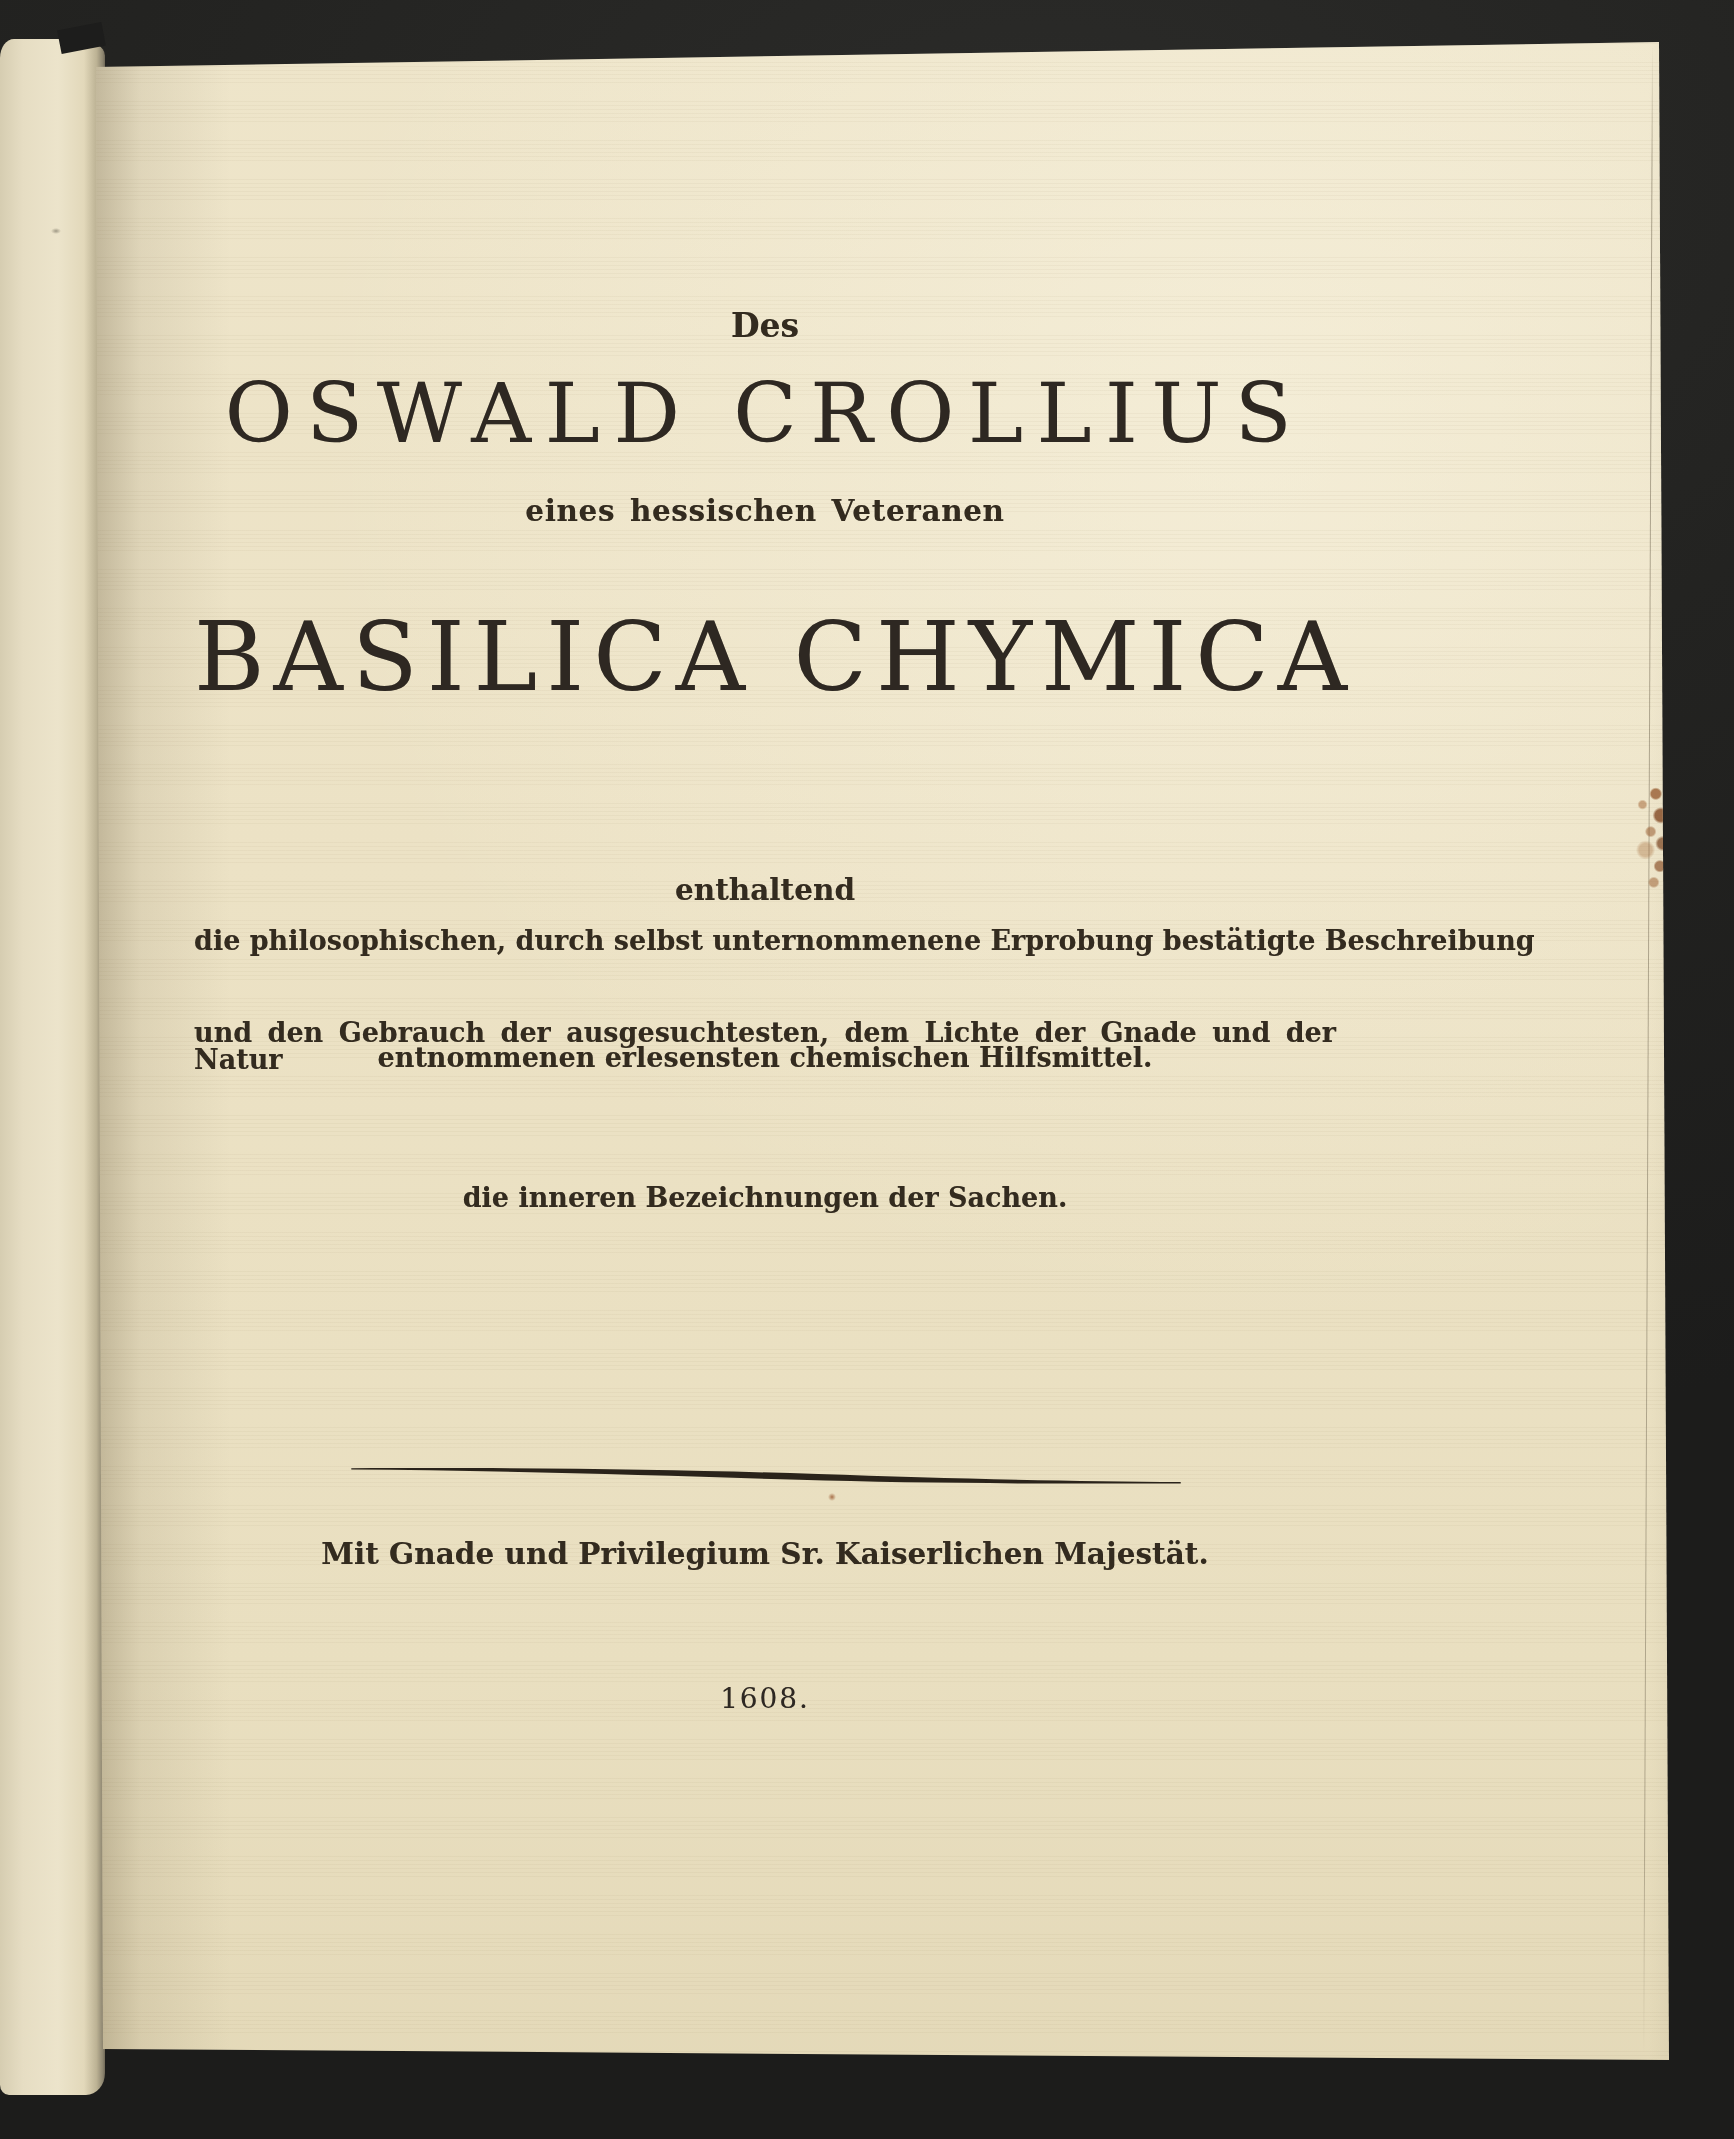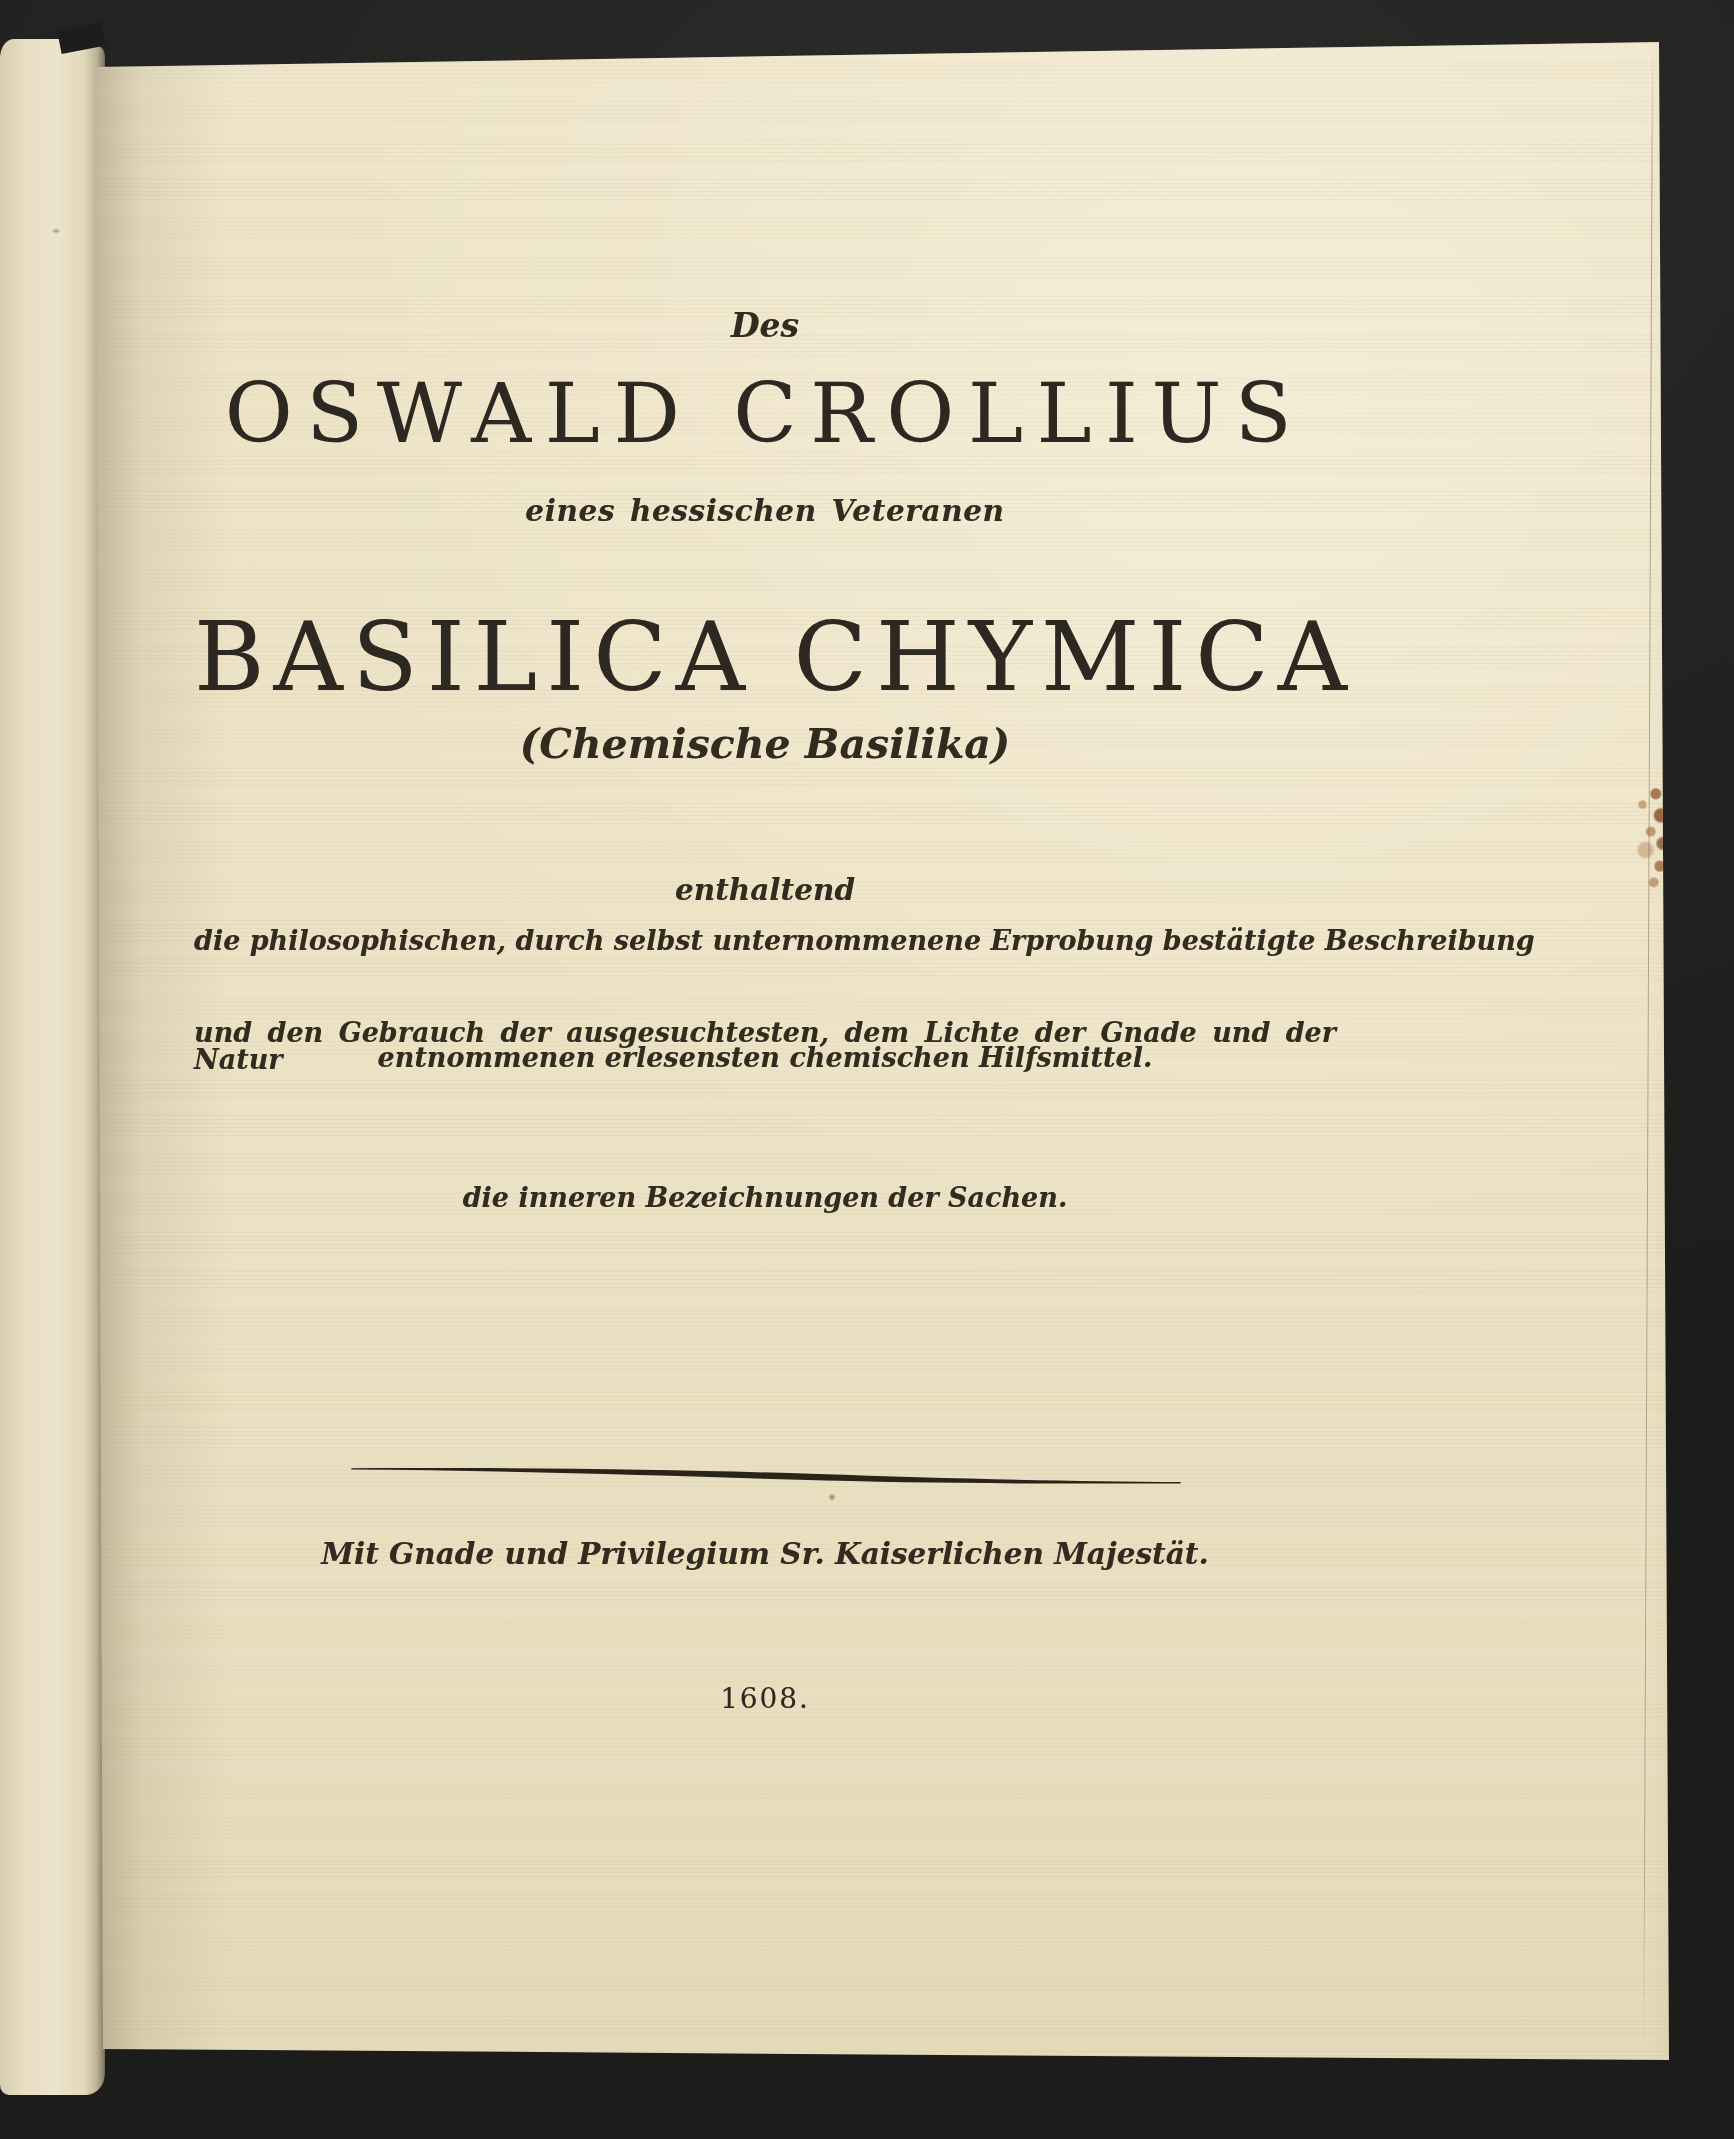--- a/index.html
+++ b/index.html
@@ -68,21 +68,21 @@
   .content{position:absolute;inset:0;}
   .t{
     position:absolute;left:194px;width:1142px;
     color:#332b1f;
     text-shadow:0 0 0.6px rgba(49,40,28,.35);
     line-height:1.0;
   }
   .center{text-align:center;}
   .just{text-align:justify;text-align-last:justify;}
   .nowrap{white-space:nowrap;}
-  .fraktur{font-family:"DejaVu Serif","Liberation Serif",serif;font-style:italic;font-weight:bold;}
+  .fraktur{font-family:"DejaVu Serif","Liberation Serif",serif;font-weight:bold;}
   .antiqua{font-family:"DejaVu Serif","Liberation Serif",serif;font-weight:normal;color:#2e2822;}
   .series   {top:309px;font-size:33px;}
   .author   {top:372px;font-size:83px;letter-spacing:13.5px;}
   .authsub  {top:496px;font-size:29.5px;letter-spacing:0.6px;word-spacing:3.9px;}
   .title    {top:609px;font-size:96px;letter-spacing:9px;}
   .titletr  {top:724px;font-size:41px;}
   .enth     {top:875px;font-size:29.5px;}
   .d1       {top:927px;font-size:27px;}
   .d2       {top:982px;font-size:27px;margin-top:37px;}
   .d3       {top:1044px;font-size:27px;}
@@ -113,21 +113,20 @@
   <div class="content">
 
     <div class="t center fraktur series nowrap">Des</div>
 
     <div class="t center antiqua author nowrap">OSWALD CROLLIUS</div>
 
     <div class="t center fraktur authsub nowrap">eines hessischen Veteranen</div>
 
     <div class="t center antiqua title nowrap">BASILICA CHYMICA</div>
 
-    <div class="t center fraktur titletr nowrap">(Chemische Basilika)</div>
 
     <div class="t just fraktur d1 nowrap">die philosophischen, durch selbst unternommenene Erprobung bestätigte Beschreibung</div>
 
     <div class="t center fraktur enth nowrap">enthaltend</div>
     <div class="t just fraktur d2">und den Gebrauch der ausgesuchtesten, dem Lichte der Gnade und der Natur</div>
     <div class="t center fraktur d3 nowrap">entnommenen erlesensten chemischen Hilfsmittel.</div>
 
     <div class="t center fraktur a2 nowrap">die inneren Bezeichnungen der Sachen.</div>
 
     <svg class="rule" width="832" height="22" viewBox="0 0 1297 34">

